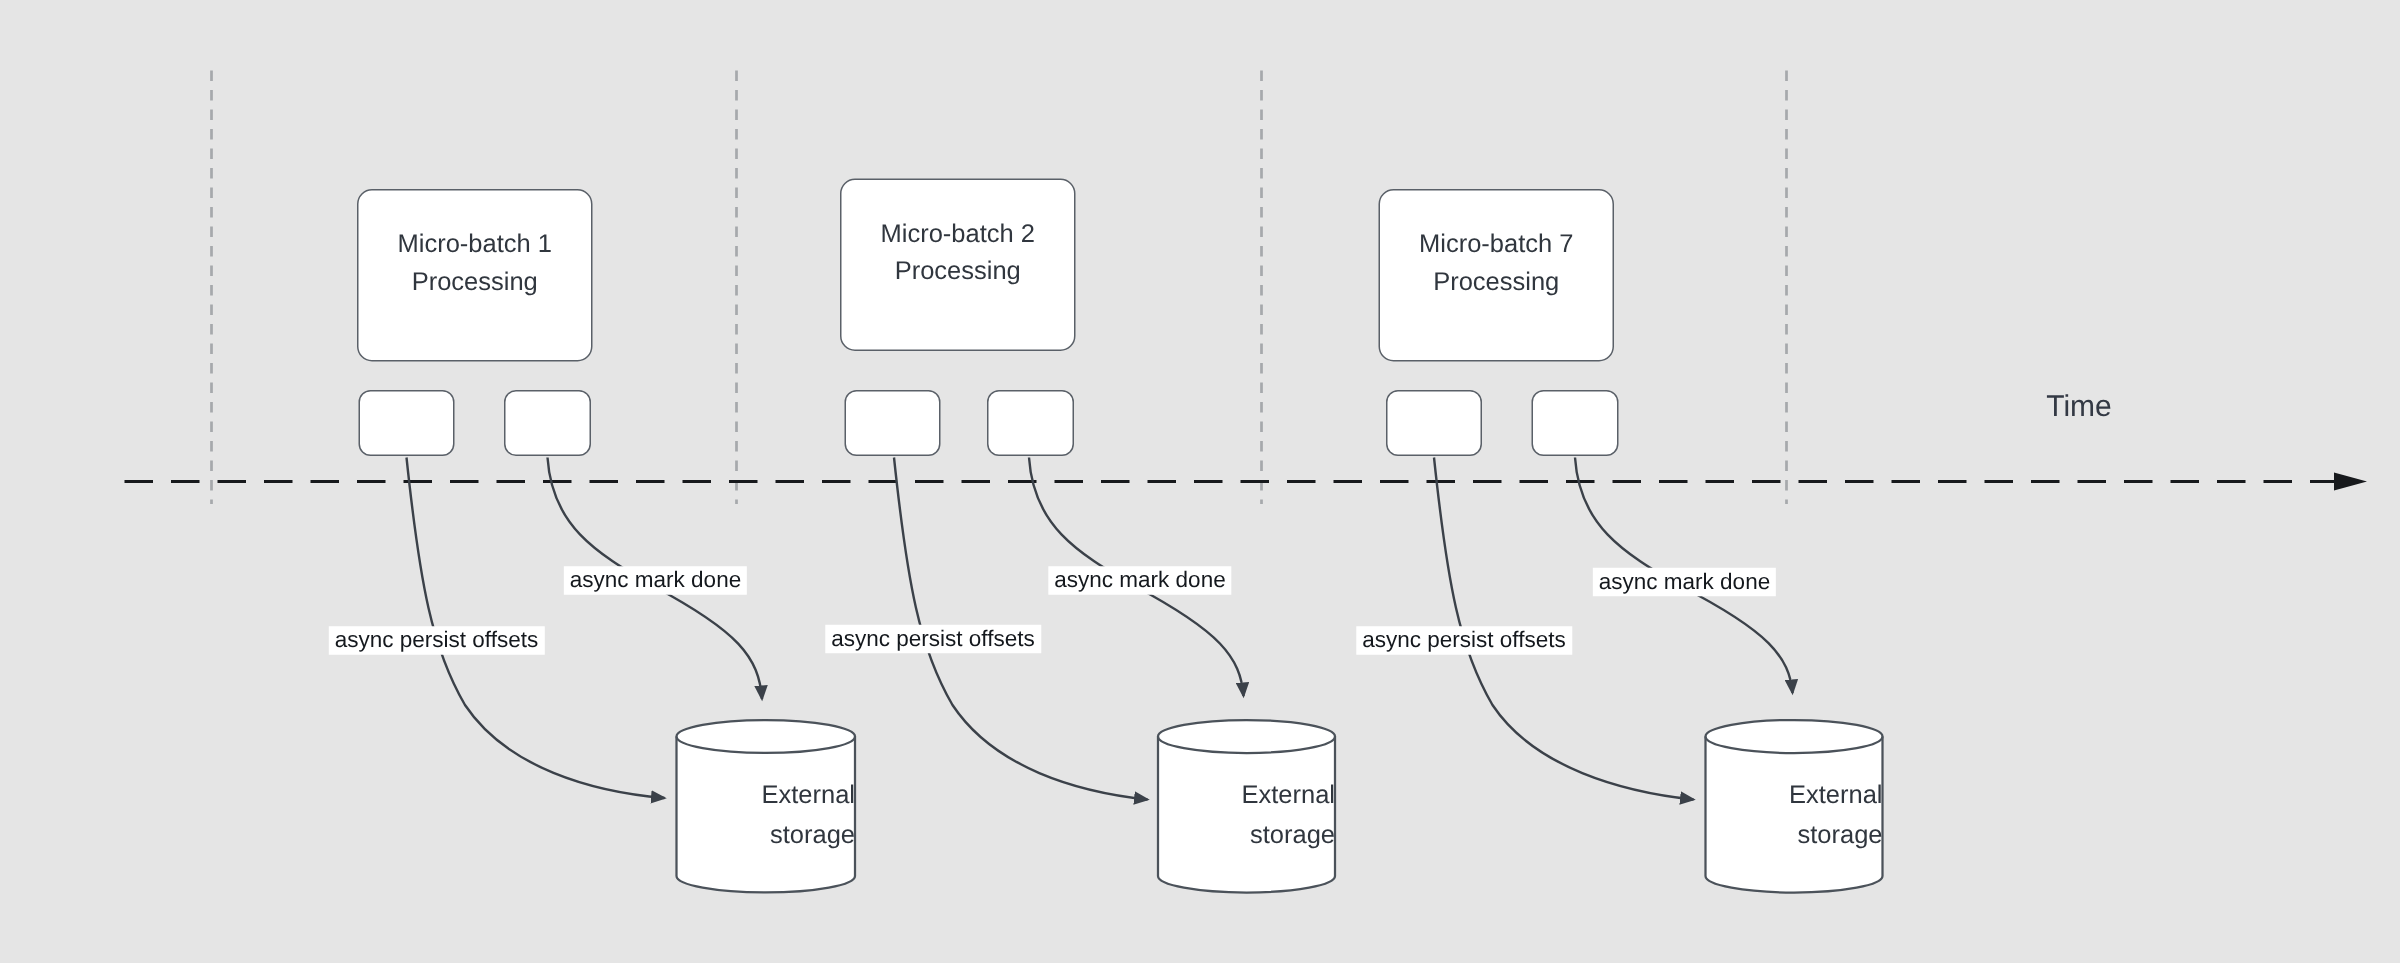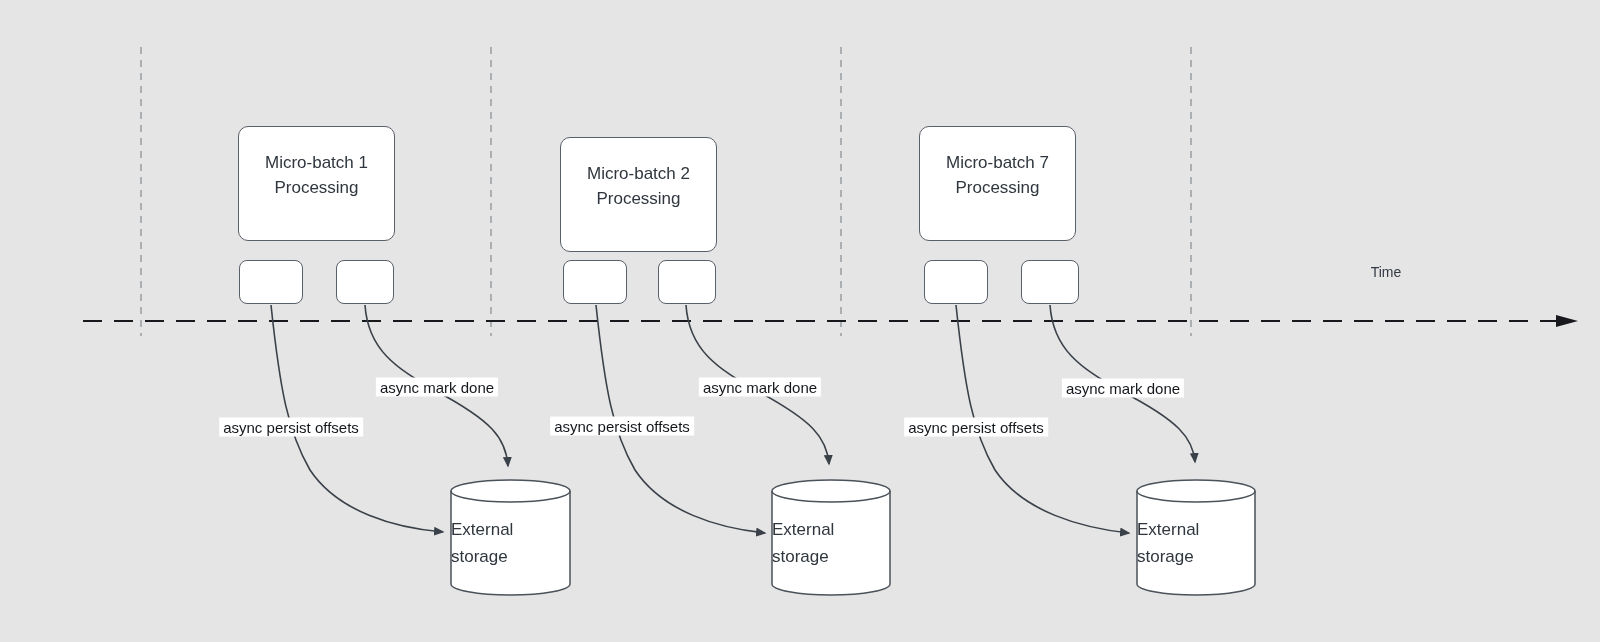--- a/index.html
+++ b/index.html
@@ -15,24 +15,24 @@
   }
   .task-box{
     position:absolute;height:44px;border:1.4px solid #5a6068;border-radius:8px;
     background:#fff;box-sizing:border-box;z-index:2;
   }
   .arrow-label{
     position:absolute;transform:translate(-50%,-50%);white-space:nowrap;
     background:#ffffff;padding:1px 4px;font-weight:normal;font-size:15px;color:#14181d;z-index:3;
   }
   .storage-label{
-    position:absolute;text-align:left;color:#30363e;font-size:17px;line-height:27px;z-index:3;
+    position:absolute;text-align:right;color:#30363e;font-size:17px;line-height:27px;z-index:3;
   }
   .time-label{
-    position:absolute;transform:translate(-50%,-50%);font-size:14px;color:#333944;z-index:3;
+    position:absolute;transform:translate(-50%,-50%);font-size:20px;color:#333944;z-index:3;
   }
 </style>
 </head>
 <body>
 
 <div class="canvas">
 
   <svg class="lines-layer" width="1600" height="642" viewBox="0 0 1600 642" xmlns="http://www.w3.org/2000/svg">
     <defs>
       <marker id="ah" markerWidth="11" markerHeight="9" refX="9" refY="4.5" orient="auto" markerUnits="userSpaceOnUse">
@@ -77,21 +77,21 @@
   </div>
   <div class="task-box" style="left:239px;top:260px;width:64px"></div>
   <div class="task-box" style="left:336px;top:260px;width:58px"></div>
   <div class="arrow-label" style="left:291px;top:427px">async persist offsets</div>
   <div class="arrow-label" style="left:437px;top:387px">async mark done</div>
   <div class="storage-label" style="left:451px;top:516px;width:119px">
     <div>External</div>
     <div>storage</div>
   </div>
 
-  <div class="proc-box" style="left:560px;top:137px">
+  <div class="proc-box" style="left:560px;top:119px">
     <div>Micro-batch 2</div>
     <div>Processing</div>
   </div>
   <div class="task-box" style="left:563px;top:260px;width:64px"></div>
   <div class="task-box" style="left:658px;top:260px;width:58px"></div>
   <div class="arrow-label" style="left:622px;top:426px">async persist offsets</div>
   <div class="arrow-label" style="left:760px;top:387px">async mark done</div>
   <div class="storage-label" style="left:772px;top:516px;width:118px">
     <div>External</div>
     <div>storage</div>

